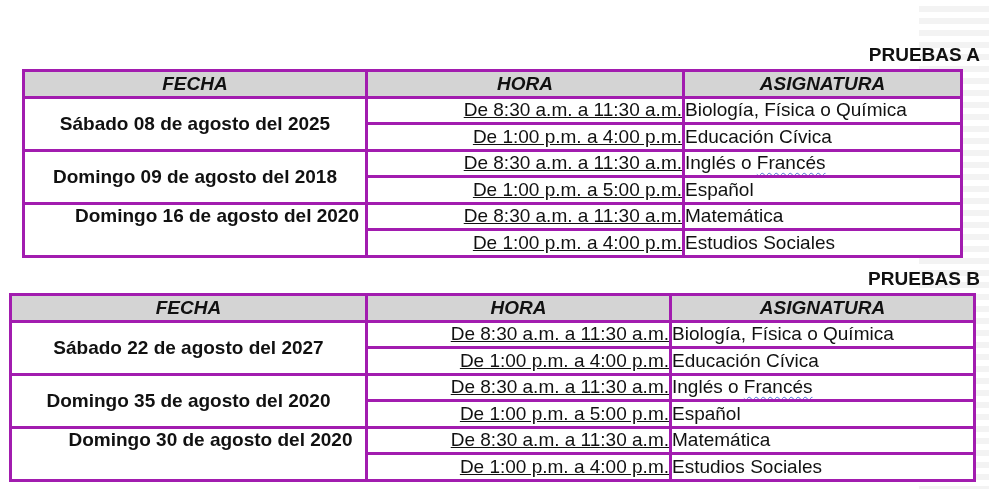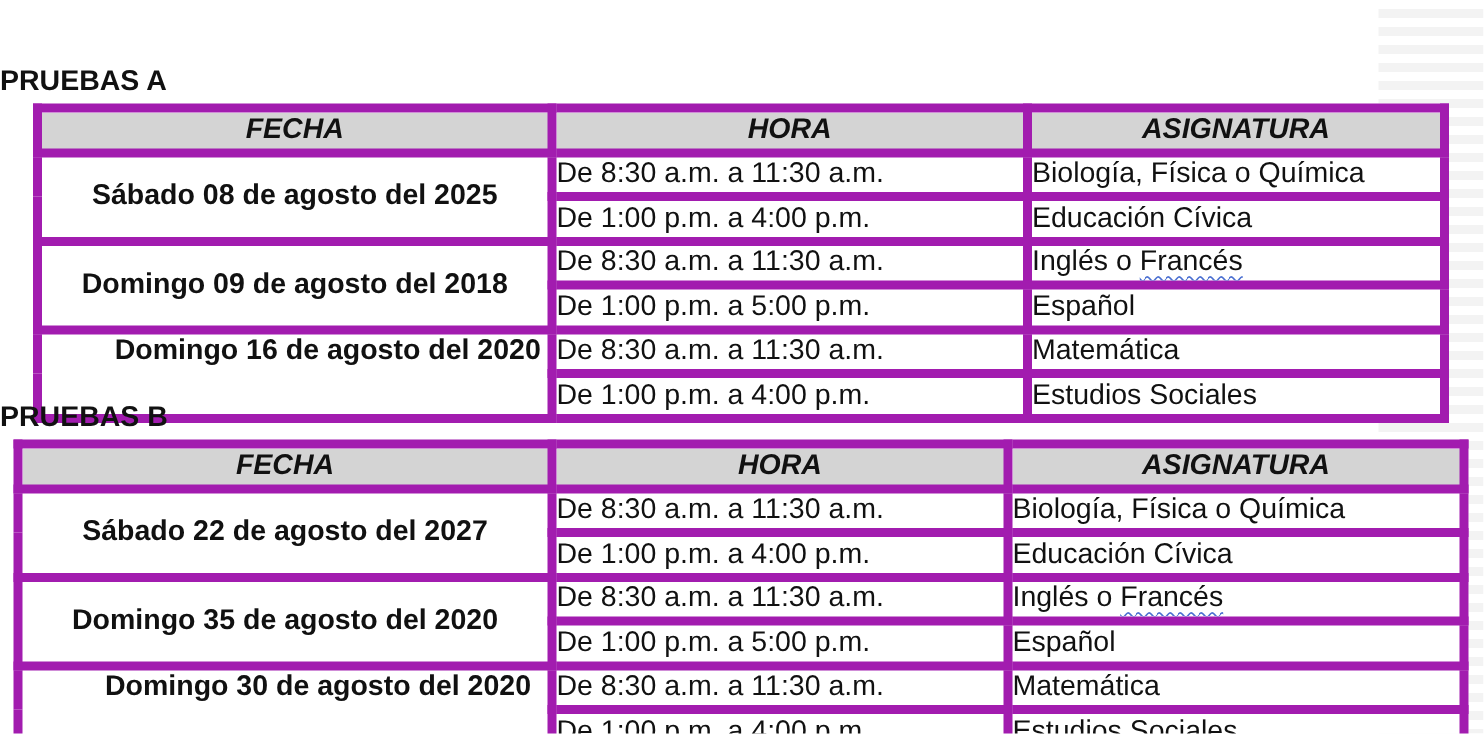--- a/index.html
+++ b/index.html
@@ -5,36 +5,36 @@
   html, body { margin: 0; padding: 0; }
   body {
     width: 989px; height: 489px; background: #ffffff; position: relative; overflow: hidden;
     font-family: "Liberation Sans", sans-serif; color: #111;
   }
   .stripes {
     position: absolute; right: 0; top: 0; width: 70px; height: 489px;
     background: repeating-linear-gradient(180deg, #ffffff 0px, #ffffff 6px, #f3f3f3 6px, #f3f3f3 12px);
   }
   .title {
-    position: absolute; left: 0; width: 980px; text-align: left;
+    position: absolute; left: 0; width: 980px; text-align: right;
     font-weight: bold; font-size: 19px;
   }
   table.sched {
     position: absolute; border-collapse: collapse; table-layout: fixed;
     font-size: 19px; background: #fff;
   }
   table.sched th, table.sched td {
-    border: 6px solid #a21caf; padding: 0; height: 23.5px; line-height: 22px; overflow: hidden; white-space: nowrap;
+    border: 3px solid #a21caf; padding: 0; height: 23.5px; line-height: 22px; overflow: hidden; white-space: nowrap;
   }
   table.sched th {
     background: #d4d4d4; font-style: italic; font-weight: bold; text-align: center;
   }
   td.fecha { font-weight: bold; text-align: center; vertical-align: middle; }
   td.fecha.top { vertical-align: top; padding-left: 44px; }
-  td.hora { text-align: left; padding-left: 6px; }
+  td.hora { text-align: right; padding-left: 6px; text-decoration: underline; }
   td.asig { text-align: left; }
   .squig {
     text-decoration: underline wavy #4a6fd1; text-decoration-thickness: 1px; text-underline-offset: 3px;
   }
 </style>
 </head>
 <body>
 
 <div class="stripes"></div>
 

